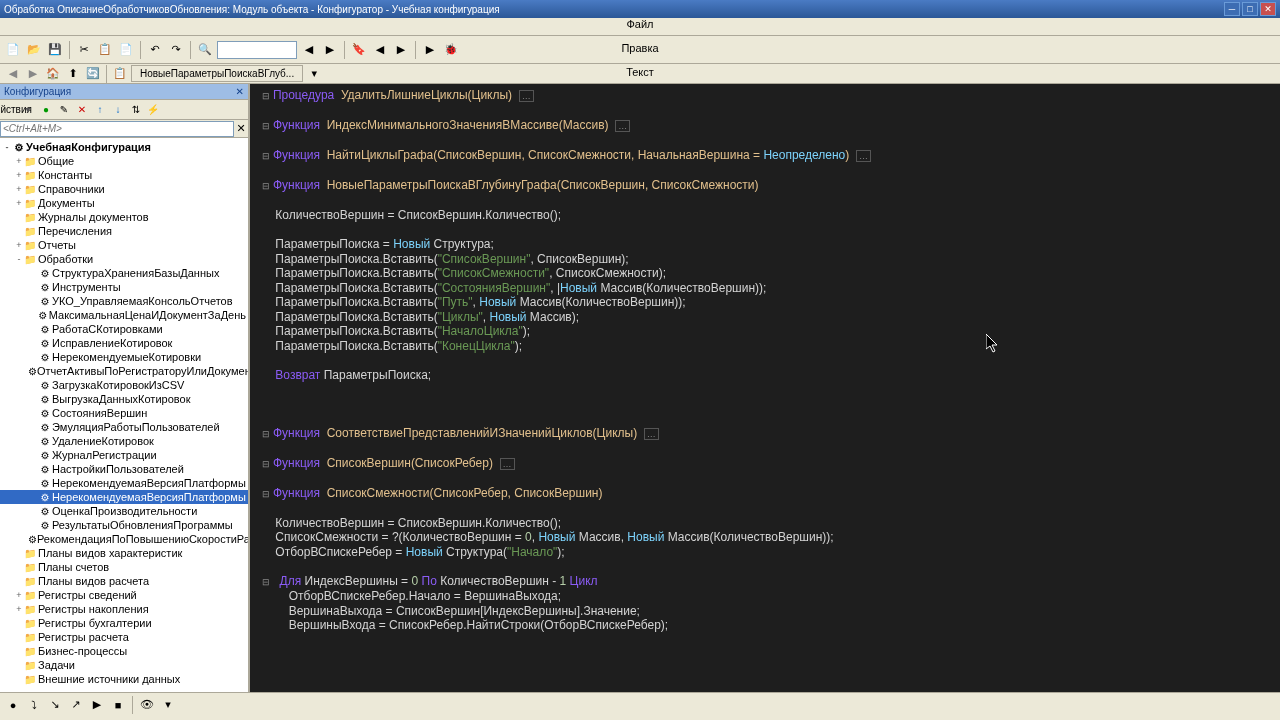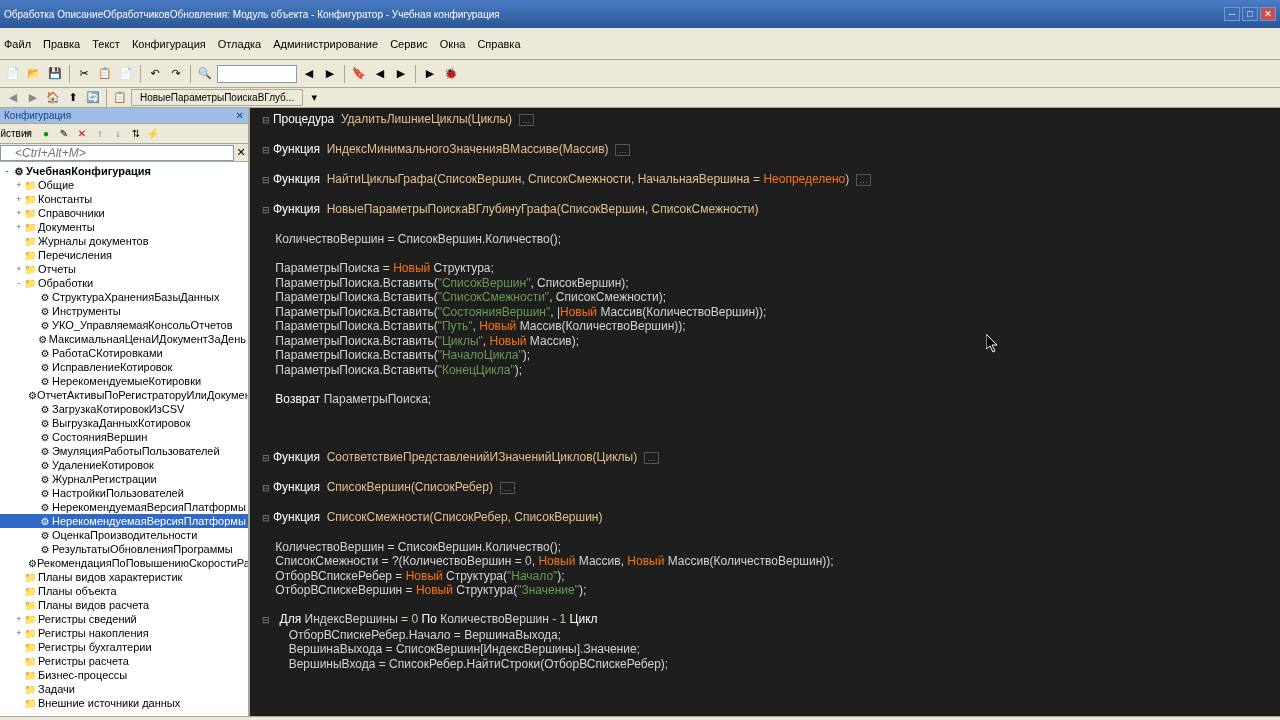--- a/index.html
+++ b/index.html
@@ -1,61 +1,61 @@
 <!DOCTYPE html>
 <html><head>
 <meta charset="utf-8">
 <style>
 * { margin: 0; padding: 0; box-sizing: border-box; font-family: "Segoe UI", Tahoma, sans-serif; }
 body { width: 1280px; height: 720px; overflow: hidden; background: #d4d0c8; font-size: 11px; }
 
-.title-bar { height: 28px; background: linear-gradient(to bottom, #4a7bc4, #2b5797); color: #fff; display: flex; align-items: center; padding: 0 4px; font-size: 10px; }
+.title-bar { height: 18px; background: linear-gradient(to bottom, #4a7bc4, #2b5797); color: #fff; display: flex; align-items: center; padding: 0 4px; font-size: 10px; }
 .title-bar .title-text { flex: 1; }
 .title-bar .win-btns { display: flex; gap: 2px; }
 .title-bar .win-btn { width: 16px; height: 14px; background: #3d6db3; border: 1px solid #6a9bd8; color: #fff; display: flex; align-items: center; justify-content: center; cursor: pointer; font-size: 9px; }
 
-.menu-bar { height: 32px; background: #ece9d8; display: flex; align-items: center; padding: 0 4px; gap: 12px; font-size: 11px; border-bottom: 1px solid #aca899; }
+.menu-bar { height: 18px; background: #ece9d8; display: flex; align-items: center; padding: 0 4px; gap: 12px; font-size: 11px; border-bottom: 1px solid #aca899; flex-direction: column; }
 .menu-item { cursor: pointer; color: #000; }
 
 .toolbar { height: 28px; background: #ece9d8; border-bottom: 1px solid #aca899; display: flex; align-items: center; padding: 2px 4px; gap: 3px; }
 .tb-btn { width: 18px; height: 18px; border: 1px solid transparent; display: flex; align-items: center; justify-content: center; cursor: pointer; font-size: 11px; }
 .tb-sep { width: 1px; height: 18px; background: #aca899; margin: 0 2px; }
 .tb-search { width: 80px; height: 18px; border: 1px solid #7f9db9; background: #fff; font-size: 10px; }
 
 .tab-strip { height: 20px; background: #ece9d8; border-bottom: 1px solid #aca899; display: flex; align-items: center; gap: 2px; padding: 0 4px; font-size: 10px; }
 .tab-strip .doc-tab { padding: 2px 8px; background: #ece9d8; border: 1px solid #aca899; cursor: pointer; }
 
 .main { display: flex; height: 608px; }
 
 .side-panel { width: 250px; background: #ece9d8; border-right: 2px solid #aca899; display: flex; flex-direction: column; }
 .panel-header { height: 16px; background: #9ebde5; color: #15428b; font-size: 10px; padding: 0 4px; display: flex; align-items: center; border-bottom: 1px solid #aca899; }
 .panel-header .close { margin-left: auto; cursor: pointer; }
 .panel-toolbar { height: 20px; background: #ece9d8; display: flex; align-items: center; gap: 2px; padding: 2px; border-bottom: 1px solid #aca899; }
 .pt-btn { width: 16px; height: 16px; cursor: pointer; display: flex; align-items: center; justify-content: center; font-size: 10px; }
 .panel-filter { height: 18px; border-bottom: 1px solid #aca899; display: flex; align-items: center; }
-.panel-filter input { flex: 1; height: 16px; border: 1px solid #7f9db9; font-size: 12px; padding: 0 14px; color: #999; font-style: italic; }
+.panel-filter input { flex: 1; height: 16px; border: 1px solid #7f9db9; font-size: 10px; padding: 0 2px; color: #999; font-style: italic; }
 .panel-filter .x { width: 14px; text-align: center; cursor: pointer; }
 
 .tree { flex: 1; background: #fff; overflow-y: auto; padding: 2px 0; font-size: 11px; }
 .tree-row { display: flex; align-items: center; height: 14px; padding: 0 2px; cursor: pointer; white-space: nowrap; }
 .tree-row.sel { background: #316ac5; color: #fff; }
 .tree-row .exp { width: 10px; text-align: center; color: #666; font-size: 9px; }
 .tree-row .ico { width: 14px; text-align: center; font-size: 10px; }
 .tree-row.d0 { padding-left: 2px; font-weight: bold; }
 .tree-row.d1 { padding-left: 14px; }
 .tree-row.d2 { padding-left: 28px; }
 
 .editor { flex: 1; background: #1e1e1e; color: #d4d4d4; font-family: Consolas, monospace; font-size: 12px; line-height: 14.5px; overflow: auto; padding: 4px 0 4px 12px; position: relative; }
 .fold { color: #888; cursor: pointer; font-size: 9px; }
 .line { white-space: pre; }
-.kw2 { color: #ffffff; }
+.kw2 { color: #8b5cf6; }
 .fn { color: #e2c08d; margin-top: 23px; }
 .str { color: #6a9955; }
 .num { color: #b5cea8; }
-.const { color: #f97316; }
+.const { color: #7dd3fc; }
 .collapsed-box { color: #888; border: 1px solid #555; padding: 0 2px; font-size: 9px; }
 
 .bottom-toolbar { height: 24px; background: #ece9d8; border-top: 1px solid #aca899; display: flex; align-items: center; gap: 3px; padding: 2px 4px; }
 .bottom-tabs { height: 18px; background: #ece9d8; display: flex; align-items: flex-end; gap: 2px; padding: 0 4px; font-size: 10px; }
 
 .cursor { position: absolute; right: 278px; top: 334px; width: 16px; height: 22px; pointer-events: none; z-index: 999; }
 </style>
 </head>
 <body>
 
@@ -285,21 +285,21 @@
           <span>РекомендацияПоПовышениюСкоростиРаботы</span>
         </div>
         <div class="tree-row d1">
           <span class="exp"></span>
           <span class="ico">📁</span>
           <span>Планы видов характеристик</span>
         </div>
         <div class="tree-row d1">
           <span class="exp"></span>
           <span class="ico">📁</span>
-          <span>Планы объекта</span>
+          <span>Планы счетов</span>
         </div>
         <div class="tree-row d1">
           <span class="exp"></span>
           <span class="ico">📁</span>
           <span>Планы видов расчета</span>
         </div>
         <div class="tree-row d1">
           <span class="exp">+</span>
           <span class="ico">📁</span>
           <span>Регистры сведений</span>
@@ -363,21 +363,20 @@
 <div class="line"> </div>
 <div class="line"><span class="fold">⊟</span> <span class="kw2">Функция</span>  <span class="fn">СоответствиеПредставленийИЗначенийЦиклов(Циклы)</span>  <span class="collapsed-box">…</span></div>
 <div class="line"> </div>
 <div class="line"><span class="fold">⊟</span> <span class="kw2">Функция</span>  <span class="fn">СписокВершин(СписокРебер)</span>  <span class="collapsed-box">…</span></div>
 <div class="line"> </div>
 <div class="line"><span class="fold">⊟</span> <span class="kw2">Функция</span>  <span class="fn">СписокСмежности(СписокРебер, СписокВершин)</span></div>
 <div class="line"> </div>
 <div class="line">    КоличествоВершин = СписокВершин.Количество();</div>
 <div class="line"><span>    СписокСмежности = ?(КоличествоВершин = </span><span class="num">0</span><span>, </span><span class="const">Новый</span><span> Массив, </span><span class="const">Новый</span><span> Массив(КоличествоВершин));</span></div>
 <div class="line"><span>    ОтборВСпискеРебер = </span><span class="const">Новый</span><span> Структура(</span><span class="str">"Начало"</span><span>);</span></div>
-<div class="line"><span>    ОтборВСпискеВершин = </span><span class="const">Новый</span><span> Структура(</span><span class="str">"Значение"</span><span>);</span></div>
 <div class="line"> </div>
 <div class="line"><span class="fold">⊟</span>   <span class="kw2">Для</span><span> ИндексВершины = </span><span class="num">0</span> <span class="kw2">По</span><span> КоличествоВершин - </span><span class="num">1</span> <span class="kw2">Цикл</span></div>
 <div class="line">        ОтборВСпискеРебер.Начало = ВершинаВыхода;</div>
 <div class="line">        ВершинаВыхода = СписокВершин[ИндексВершины].Значение;</div>
 <div class="line">        ВершиныВхода = СписокРебер.НайтиСтроки(ОтборВСпискеРебер);</div>
   </div>
 </div>
 
 <div class="bottom-toolbar">
   <div class="tb-btn">●</div>

